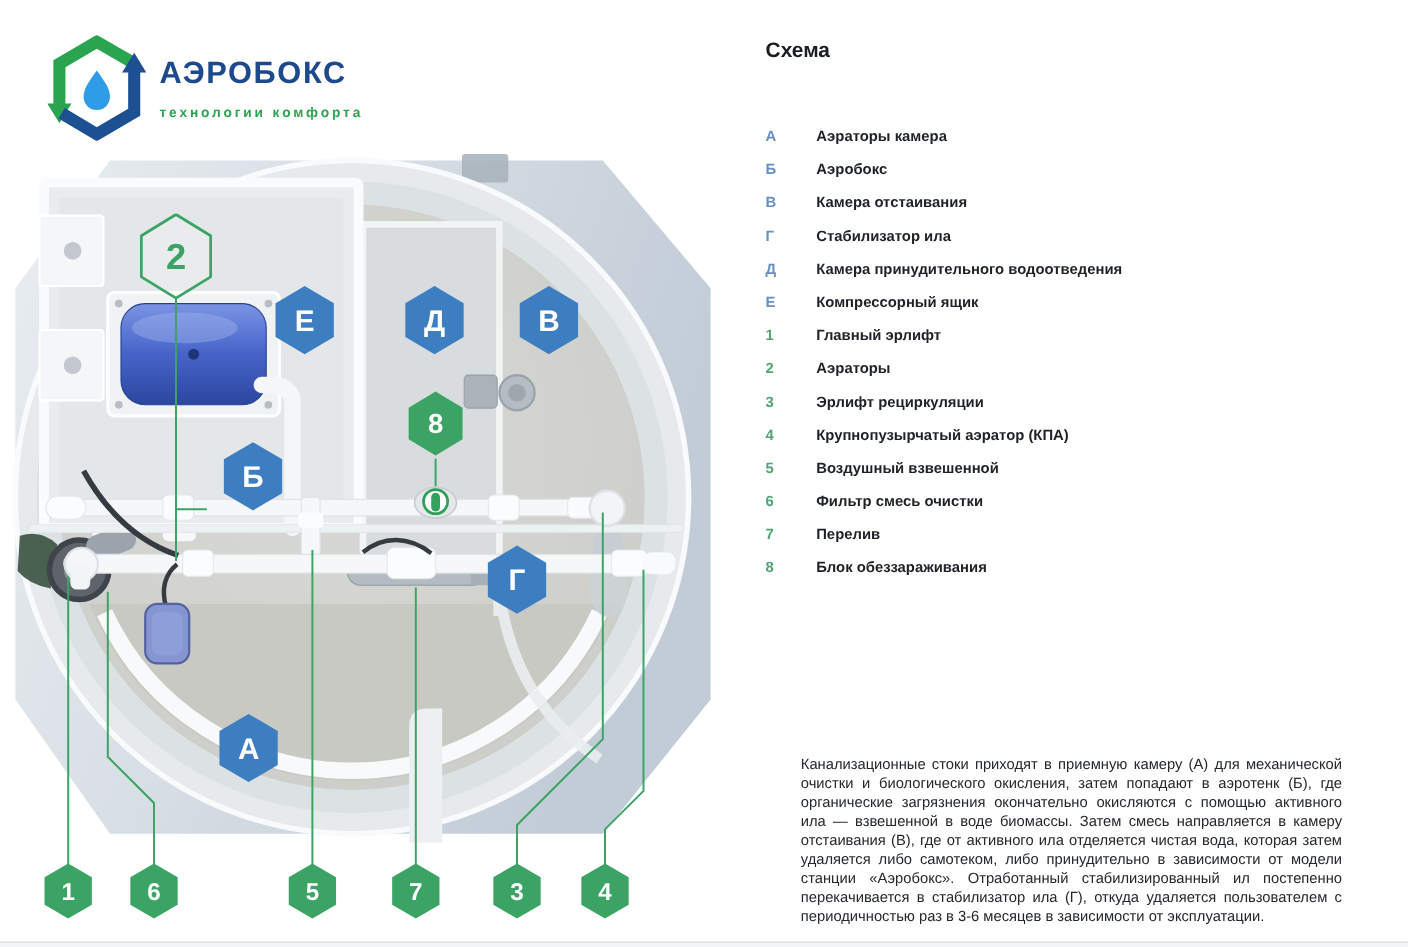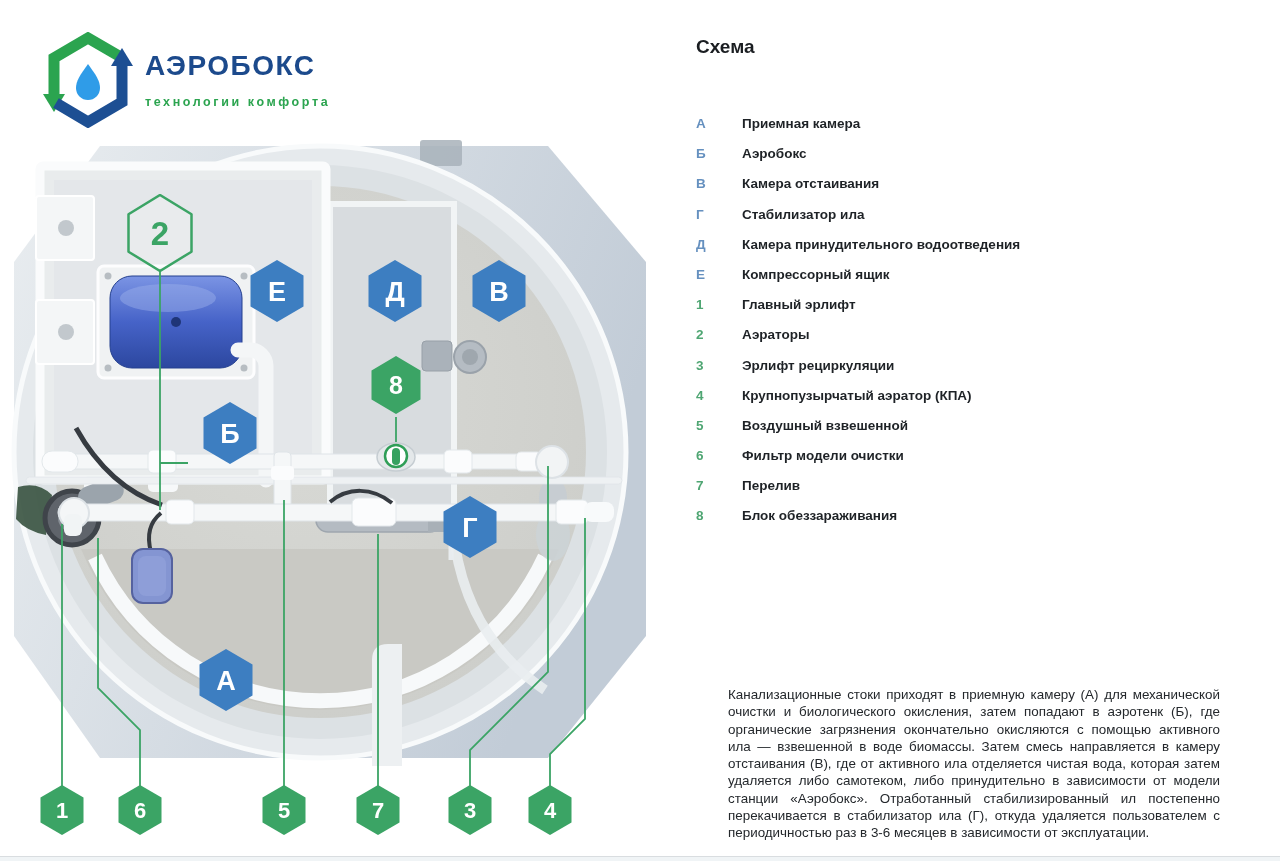--- a/index.html
+++ b/index.html
@@ -220,21 +220,21 @@
             <text x="23" y="33.9" text-anchor="middle" font-size="22" font-weight="bold" fill="#ffffff">4</text>
           </svg></div>
       </div>
   </div>
 
   <h1 id="schema-title">Схема</h1>
 
   <div id="legend-list">
     <div class="legend-row">
       <span class="legend-key" style="color: rgb(101, 144, 191);">А</span>
-      <span class="legend-label">Приемная камера</span>
+      <span class="legend-label">Аэраторы камера</span>
     </div>
 
     <div class="legend-row">
       <span class="legend-key" style="color: rgb(101, 144, 191);">Б</span>
       <span class="legend-label">Аэробокс</span>
     </div>
 
     <div class="legend-row">
       <span class="legend-key" style="color: rgb(101, 144, 191);">В</span>
       <span class="legend-label">Камера отстаивания</span>
@@ -275,21 +275,21 @@
       <span class="legend-label">Крупнопузырчатый аэратор (КПА)</span>
     </div>
 
     <div class="legend-row">
       <span class="legend-key" style="color: rgb(79, 166, 115);">5</span>
       <span class="legend-label">Воздушный взвешенной</span>
     </div>
 
     <div class="legend-row">
       <span class="legend-key" style="color: rgb(79, 166, 115);">6</span>
-      <span class="legend-label">Фильтр модели очистки</span>
+      <span class="legend-label">Фильтр смесь очистки</span>
     </div>
 
     <div class="legend-row">
       <span class="legend-key" style="color: rgb(79, 166, 115);">7</span>
       <span class="legend-label">Перелив</span>
     </div>
 
     <div class="legend-row">
       <span class="legend-key" style="color: rgb(79, 166, 115);">8</span>
       <span class="legend-label">Блок обеззараживания</span>

